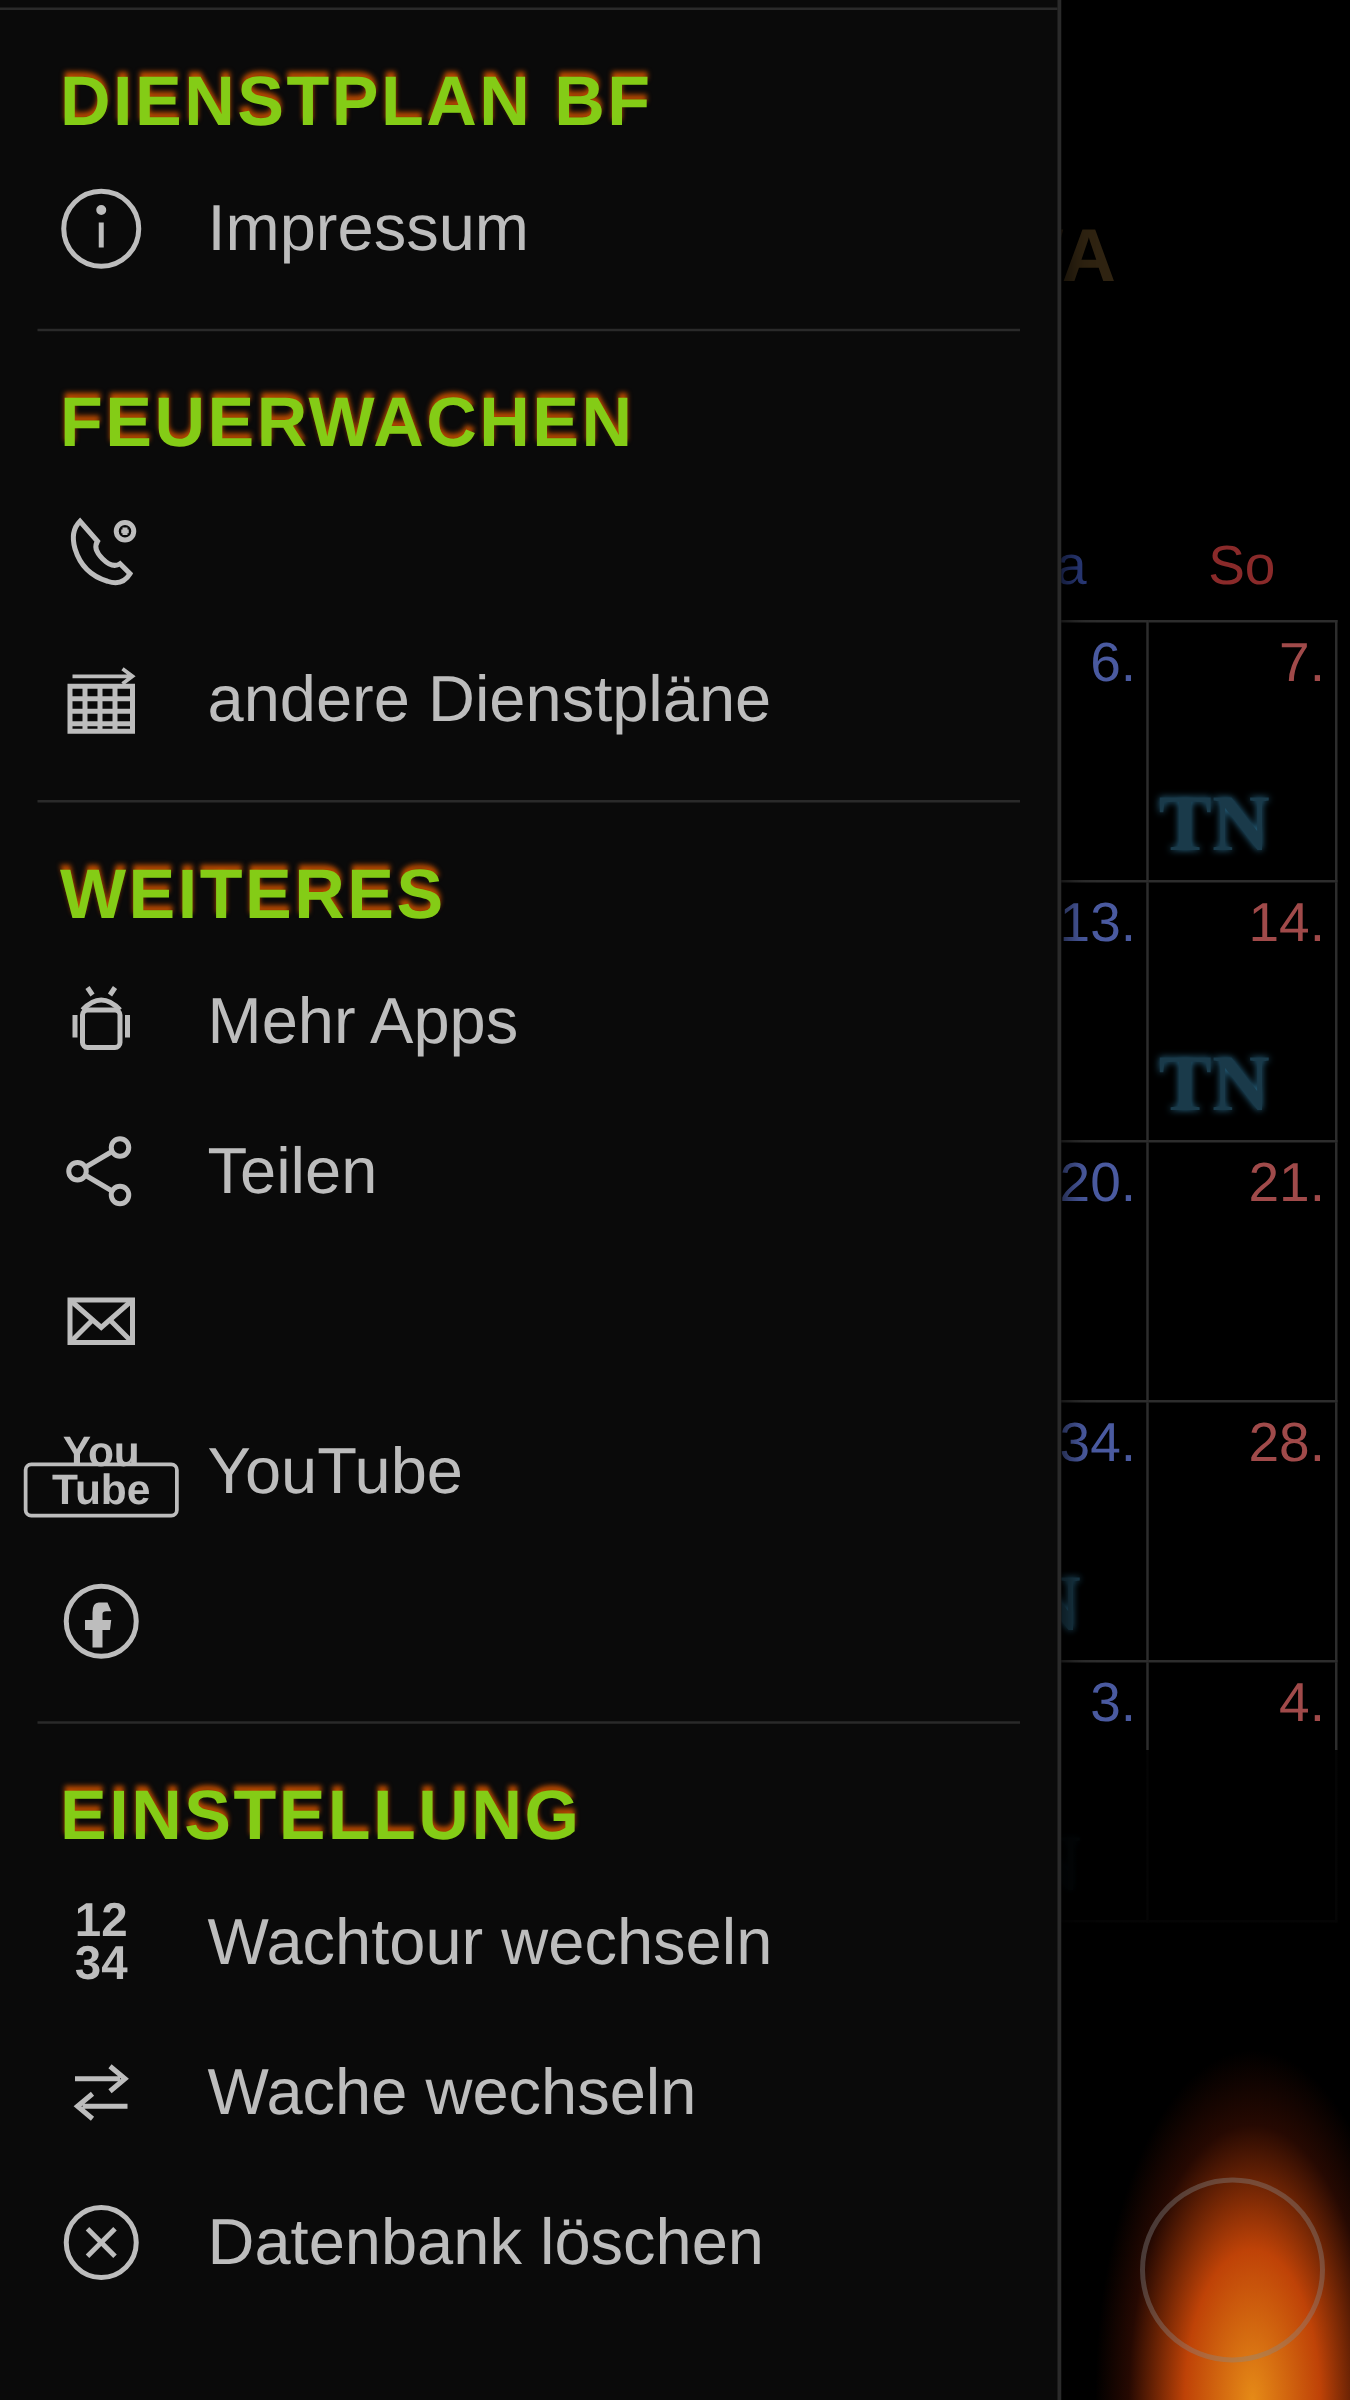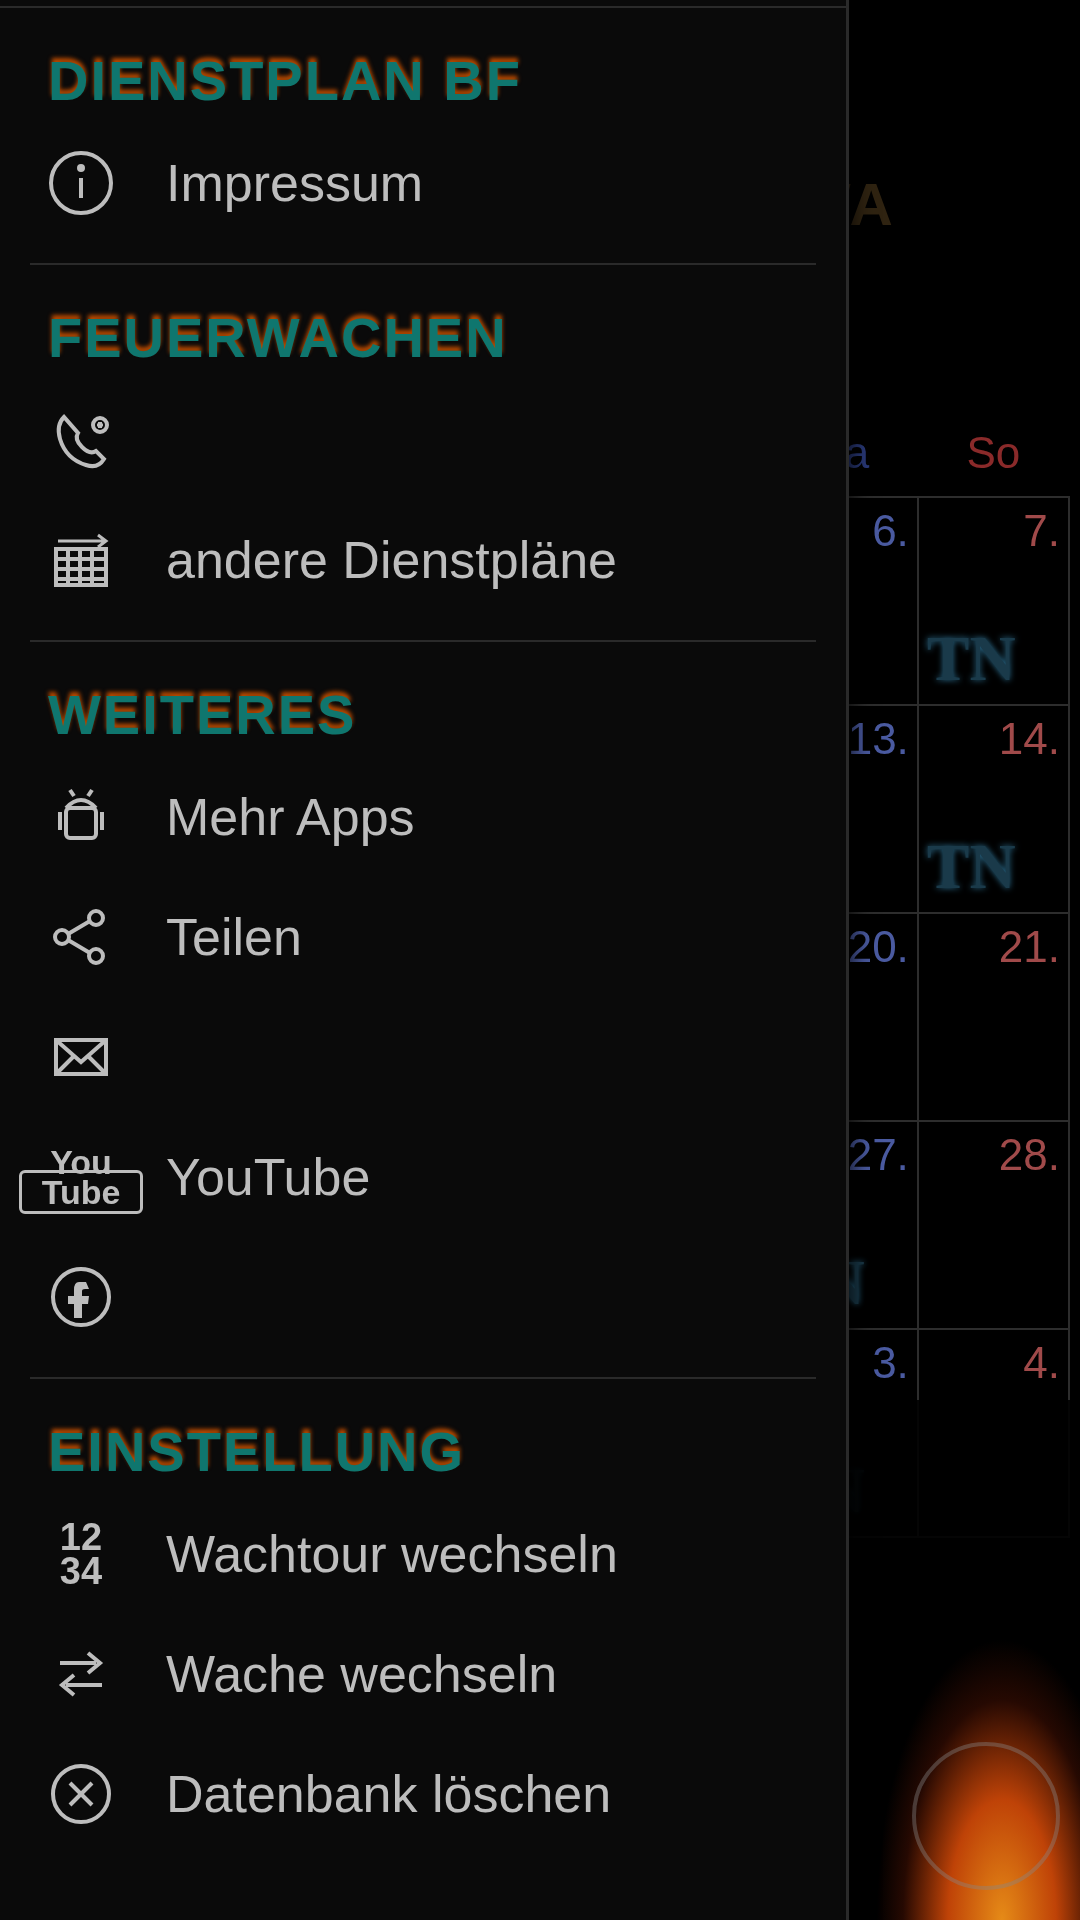--- a/index.html
+++ b/index.html
@@ -14,21 +14,21 @@
   .cal th.sun{color:#8a2a2a}
   .cal td.sat{color:#4a5aa0}
   .cal td.sun{color:#a04a4a}
   .tn{position:absolute;bottom:8px;left:8px;font-family:Georgia,serif;font-weight:900;font-size:64px;color:#1a3a4a;text-shadow:0 0 6px #2a6a8a}
   .cal td{position:relative}
   .flame{position:absolute;right:0;bottom:0;width:260px;height:520px;background:radial-gradient(ellipse 180px 400px at 70% 100%,#ff9a1a 0%,#d44a08 30%,#2a0a02 55%,#000 70%);opacity:.9}
   .pig{position:absolute;right:20px;bottom:30px;width:140px;height:140px;border:4px solid #888;border-radius:50%;opacity:.4}
   
   .drawer{position:absolute;left:0;top:0;width:846px;height:1920px;background:#0a0a0a;border-right:3px solid #2a2a2a;box-shadow:4px 0 20px rgba(0,0,0,.8)}
   .drawer .inner{position:absolute;left:0;top:6px;right:0;bottom:0;border-top:2px solid #2a2a2a}
-  .section-header{font-family:Impact,"Arial Black",sans-serif;font-size:56px;font-weight:900;color:#0f766e;letter-spacing:2px;padding:40px 0 10px 48px;text-shadow:0 -4px 4px #b84a00}
+  .section-header{font-family:Impact,"Arial Black",sans-serif;font-size:56px;font-weight:900;color:#84cc16;letter-spacing:2px;padding:40px 0 10px 48px;text-shadow:0 -4px 4px #b84a00}
   .item{display:flex;align-items:center;height:120px;padding-left:38px}
   .item .icon{width:86px;height:86px;display:flex;align-items:center;justify-content:center;flex:0 0 86px}
   .item .label{padding-left:42px;font-size:52px;color:#bdbdbd}
   .divider{height:2px;background:#2a2a2a;margin:20px 30px 0 30px}
   
   svg{stroke:#bdbdbd;stroke-width:4;fill:none}
   .icon .txt{font-family:Arial;font-weight:900;font-size:34px;line-height:30px;color:#bdbdbd;text-align:center}
 </style>
 </head>
 <body>
@@ -73,21 +73,21 @@
       <td><span>19.</span></td>
       <td class="sat"><span>20.</span></td>
       <td class="sun"><span>21.</span></td>
     </tr>
     <tr>
       <td><span>22.</span></td>
       <td><span>23.</span></td>
       <td><span>24.</span><span class="tn">TN</span></td>
       <td><span>25.</span></td>
       <td><span>26.</span></td>
-      <td class="sat"><span>27.</span><span class="tn">TN</span></td>
+      <td class="sat"><span>34.</span><span class="tn">TN</span></td>
       <td class="sun"><span>28.</span></td>
     </tr>
     <tr>
       <td><span>29.</span></td>
       <td><span>30.</span></td>
       <td><span>31.</span><span class="tn">TN</span></td>
       <td><span>1.</span></td>
       <td><span>2.</span></td>
       <td class="sat"><span>3.</span><span class="tn">TN</span></td>
       <td class="sun"><span>4.</span></td>

